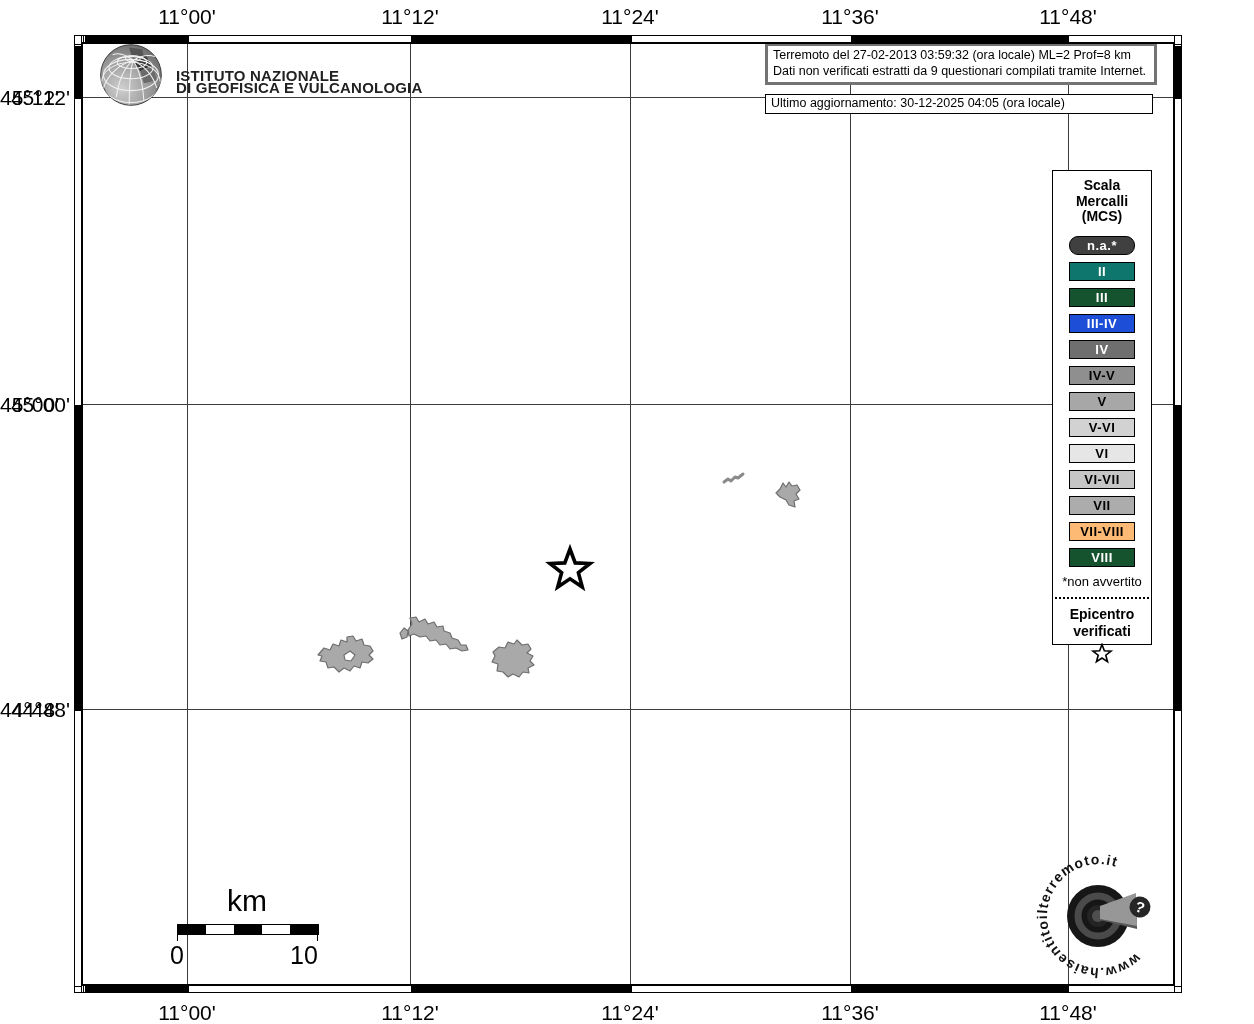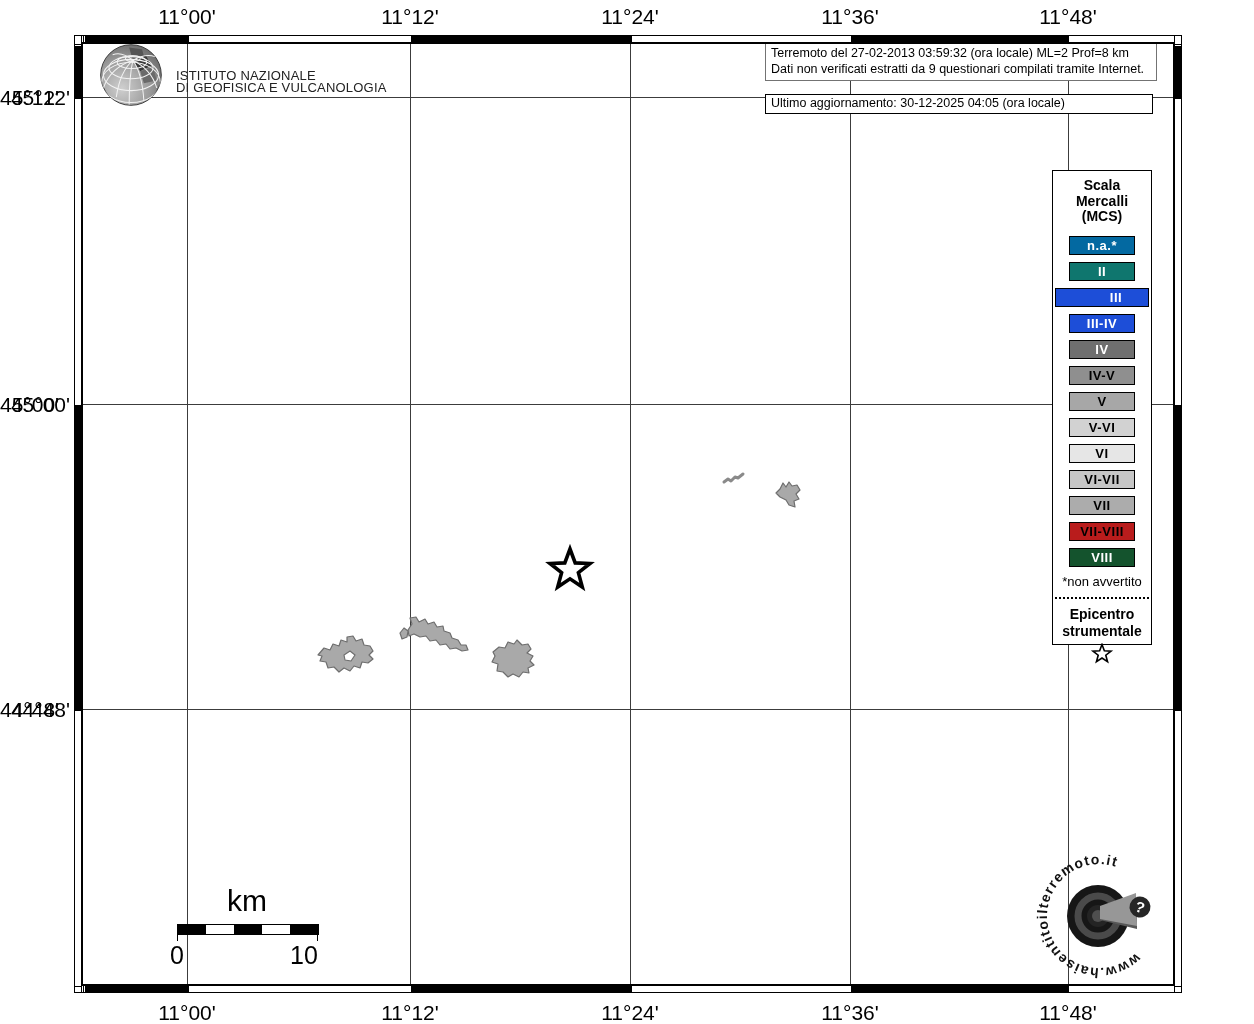--- a/index.html
+++ b/index.html
@@ -24,26 +24,26 @@
   
   .gv{position:absolute;top:44px;height:940px;width:1px;background:#3c3c3c;z-index:1;}
   .gh{position:absolute;left:83px;width:1090px;height:1px;background:#3c3c3c;z-index:1;}
 
   
   .overlay{position:absolute;left:0;top:0;z-index:2;pointer-events:none;}
   .toplayer{position:absolute;left:0;top:0;z-index:3;pointer-events:none;}
 
   
   .ingv{position:absolute;left:94px;top:41px;z-index:3;display:flex;align-items:center;}
-  .ingv-text{margin-left:8px;font-size:13px;font-weight:normal;line-height:12.5px;
+  .ingv-text{margin-left:8px;font-size:15px;font-weight:bold;line-height:12.5px;
              letter-spacing:0.2px;color:#222;margin-top:14px;}
 
   
   .infobox{position:absolute;left:765px;top:43px;width:392px;background:#fff;
-           border:1px solid #737373;box-sizing:border-box;z-index:4;
+           border:3px solid #737373;box-sizing:border-box;z-index:4;
            font-size:12.5px;line-height:15.6px;padding:2px 4px 3px 5px;}
   .infobox2{position:absolute;left:765px;top:94px;width:388px;background:#fff;
            border:1px solid #000;box-sizing:border-box;z-index:4;
            font-size:12.5px;line-height:15px;padding:1px 4px 2px 5px;}
 
   
   .legend{position:absolute;left:1052px;top:170px;width:100px;height:475px;
           background:#fff;border:1.2px solid #000;box-sizing:border-box;z-index:4;
           text-align:center;}
   .legend-title{font-size:14px;font-weight:bold;line-height:15.5px;margin-top:7px;}
@@ -203,39 +203,39 @@
     <div>Ultimo aggiornamento: 30-12-2025 04:05 (ora locale)</div>
   </div>
 
   <div class="legend">
     <div class="legend-title">
       <div>Scala</div>
       <div>Mercalli</div>
       <div>(MCS)</div>
     </div>
     <div class="legend-items" id="legend-items">
-        <div class="legend-swatch" style="background: #0369a1; color: rgb(255, 255, 255);">n.a.*</div>
+        <div class="legend-swatch" style="background: #404040; color: rgb(255, 255, 255); border-radius: 9px;">n.a.*</div>
         <div class="legend-swatch" style="background: #0f766e; color: rgb(255, 255, 255);">II</div>
-        <div class="legend-swatch" style="background: #1d4ed8; color: rgb(255, 255, 255); padding-left: 28px;">III</div>
+        <div class="legend-swatch" style="background: #14532d; color: rgb(255, 255, 255);">III</div>
         <div class="legend-swatch" style="background: #1d4ed8; color: rgb(255, 255, 255);">III-IV</div>
         <div class="legend-swatch" style="background: rgb(111, 111, 111); color: rgb(255, 255, 255);">IV</div>
         <div class="legend-swatch" style="background: rgb(143, 143, 143); color: rgb(0, 0, 0);">IV-V</div>
         <div class="legend-swatch" style="background: rgb(167, 167, 167); color: rgb(0, 0, 0);">V</div>
         <div class="legend-swatch" style="background: rgb(210, 210, 210); color: rgb(0, 0, 0);">V-VI</div>
         <div class="legend-swatch" style="background: rgb(230, 230, 230); color: rgb(0, 0, 0);">VI</div>
         <div class="legend-swatch" style="background: rgb(198, 198, 198); color: rgb(0, 0, 0);">VI-VII</div>
         <div class="legend-swatch" style="background: rgb(172, 172, 172); color: rgb(0, 0, 0);">VII</div>
-        <div class="legend-swatch" style="background: #b91c1c; color: rgb(0, 0, 0);">VII-VIII</div>
+        <div class="legend-swatch" style="background: #fdba74; color: rgb(0, 0, 0);">VII-VIII</div>
         <div class="legend-swatch" style="background: #14532d; color: rgb(255, 255, 255);">VIII</div>
       </div>
     <div class="legend-foot">*non avvertito</div>
     <div class="legend-sep"></div>
     <div class="legend-epi">
       <div>Epicentro</div>
-      <div>strumentale</div>
+      <div>verificati</div>
     </div>
     <div class="legend-star">
       <svg width="24" height="23" viewBox="-12 -11 24 23">
         <polygon points="0,-9.5 2.35,-3.2 9,-2.9 3.8,1.2 5.55,7.7 0,4 -5.55,7.7 -3.8,1.2 -9,-2.9 -2.35,-3.2" fill="#fff" stroke="#000" stroke-width="1.6"></polygon>
       </svg>
     </div>
   </div>
 
   <div class="km-title">km</div>
   <div class="sb-frame">

